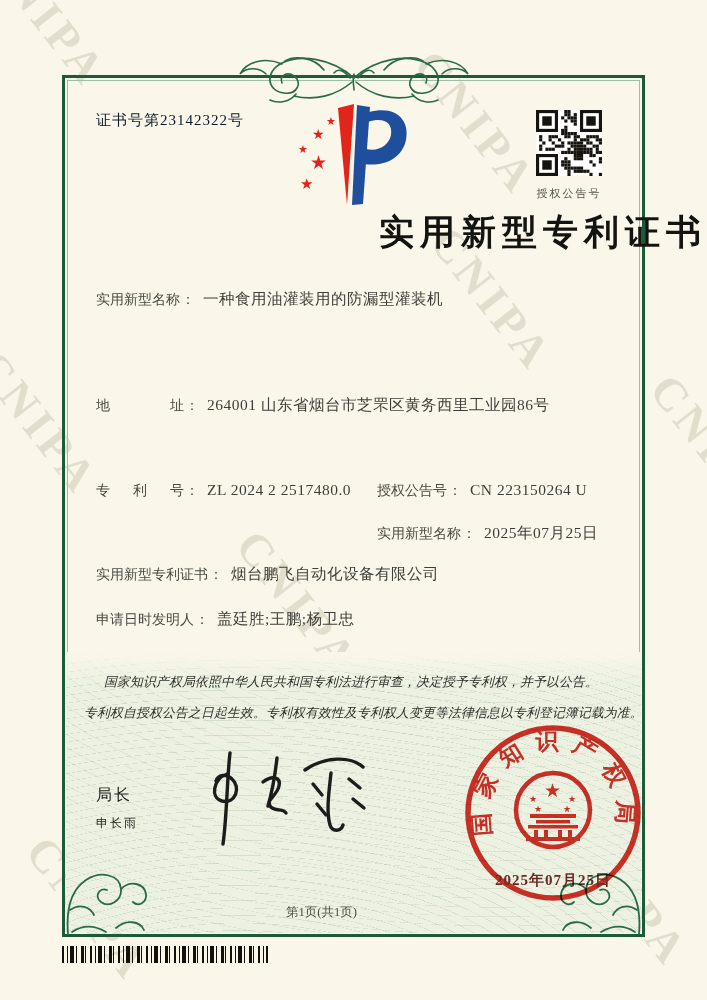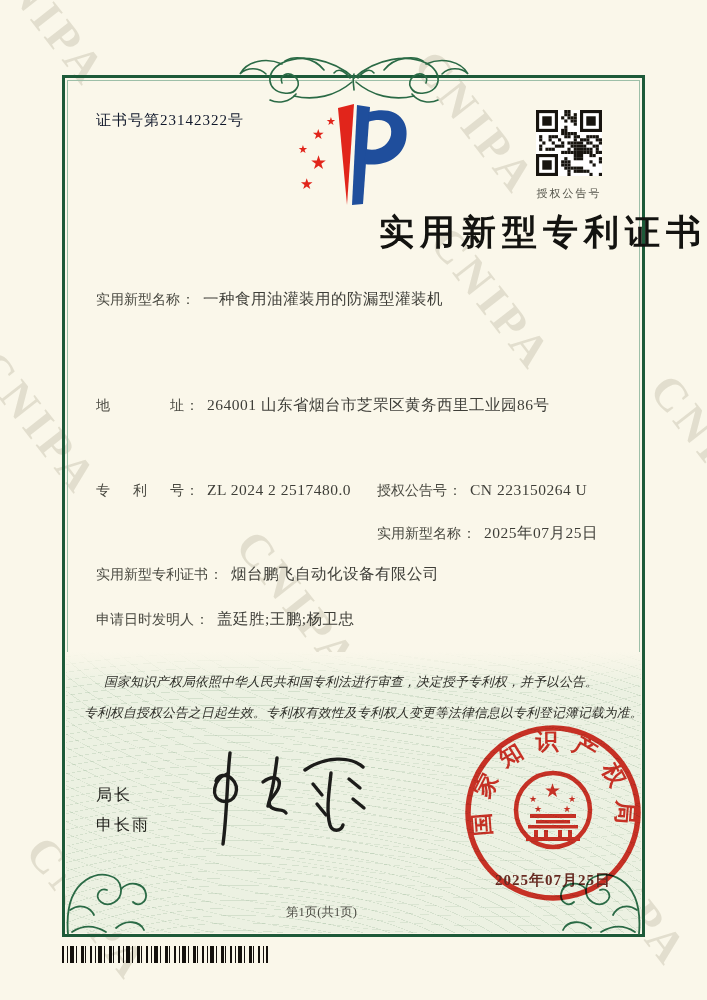--- a/index.html
+++ b/index.html
@@ -43,21 +43,21 @@
   .colon{font-size:14px;color:#4a4a42;margin-left:1px;}
   .fval{margin-left:8px;letter-spacing:.5px;}
   .rcol{left:377px;}
 
   .legal{left:84px;top:667px;width:530px;font-size:12.8px;font-style:italic;
          line-height:31px;color:#2e2e28;letter-spacing:.2px;z-index:5;}
   .legal .l1{text-indent:20px;white-space:nowrap;}
   .legal .l2{white-space:nowrap;}
 
   .director-title{left:96px;top:785px;font-size:16px;color:#23231e;letter-spacing:2px;font-family:"Liberation Sans","DejaVu Sans",sans-serif;}
-  .director-name{left:96px;top:815px;font-size:16px;color:#23231e;letter-spacing:2px;font-family:"Liberation Sans","DejaVu Sans",sans-serif;}
+  .director-name{left:96px;top:815px;font-size:12px;color:#23231e;letter-spacing:2px;font-family:"Liberation Sans","DejaVu Sans",sans-serif;}
 
   .footer-page{left:0;top:904px;width:643px;text-align:center;font-size:12.5px;color:#4c4c44;}
 
   .barcode{left:62px;top:946px;width:206px;height:17px;z-index:4;
     background:repeating-linear-gradient(90deg,#14110d 0 2px,transparent 2px 5px,#14110d 5px 6px,
       transparent 6px 8px,#14110d 8px 12px,transparent 12px 14px,#14110d 14px 15px,
       transparent 15px 19px,#14110d 19px 22px,transparent 22px 23px,#14110d 23px 24px,transparent 24px 28px);}
 
   .seal{left:462px;top:722px;width:182px;height:182px;z-index:6;opacity:.94;mix-blend-mode:multiply;}
   .sig{left:193px;top:746px;width:204px;height:108px;z-index:6;}

